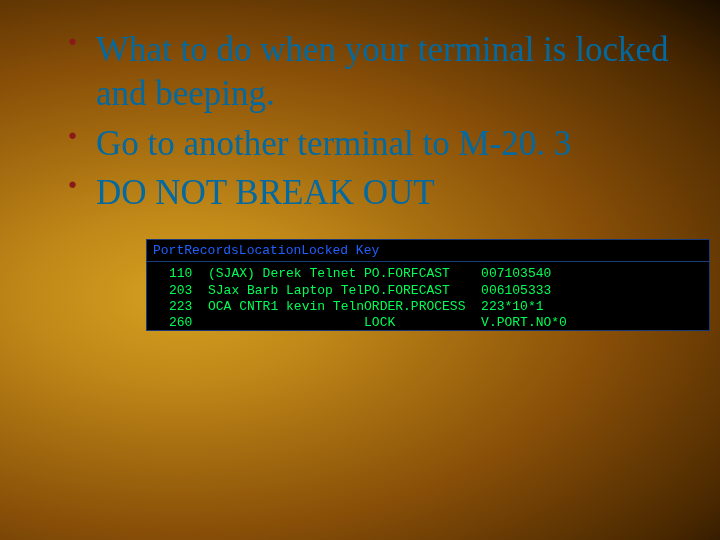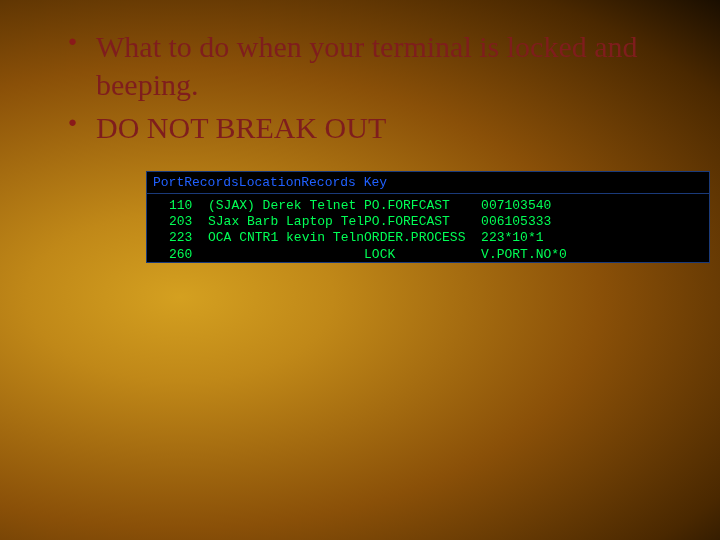--- a/index.html
+++ b/index.html
@@ -19,22 +19,22 @@
     color: #000;
     font-weight: normal;
     margin-bottom: 28px;
     letter-spacing: 0px;
   }
   .bullets {
     list-style: none;
     padding-left: 18px;
   }
   .bullets li {
-    color: #7f1d1d;
-    font-size: 30px;
+    color: #0369a1;
+    font-size: 35px;
     line-height: 1.25;
     margin-bottom: 6px;
     position: relative;
     padding-left: 28px;
   }
   .bullets li::before {
     content: "●";
     position: absolute;
     left: 0;
     top: 4px;
@@ -65,20 +65,21 @@
     height: 68px;
   }
   .term-row { display: block; }
 </style>
 </head>
 <body>
 
 <div class="slide">
   <ul class="bullets">
     <li>What to do when your terminal is locked and beeping.</li>
+    <li>Go to another terminal to M-20. 3</li>
     <li>DO NOT BREAK OUT</li>
   </ul>
 
   <div class="terminal">
-    <div class="term-header"><span>Port</span>  <span>Records</span>             <span>Location</span>       <span>Records Key</span></div>
+    <div class="term-header"><span>Port</span>  <span>Records</span>             <span>Location</span>       <span>Locked Key</span></div>
     <div class="term-body"><span class="term-row"><span>110</span>  <span>(SJAX) Derek Telnet</span> <span>PO.FORFCAST</span>    <span>007103540</span></span><span class="term-row"><span>203</span>  <span>SJax Barb Laptop Tel</span><span>PO.FORECAST</span>    <span>006105333</span></span><span class="term-row"><span>223</span>  <span>OCA CNTR1 kevin Teln</span><span>ORDER.PROCESS</span>  <span>223*10*1</span></span><span class="term-row"><span>260</span>                      <span>LOCK</span>           <span>V.PORT.NO*0</span></span></div>
   </div>
 </div>
 
 </body></html>

